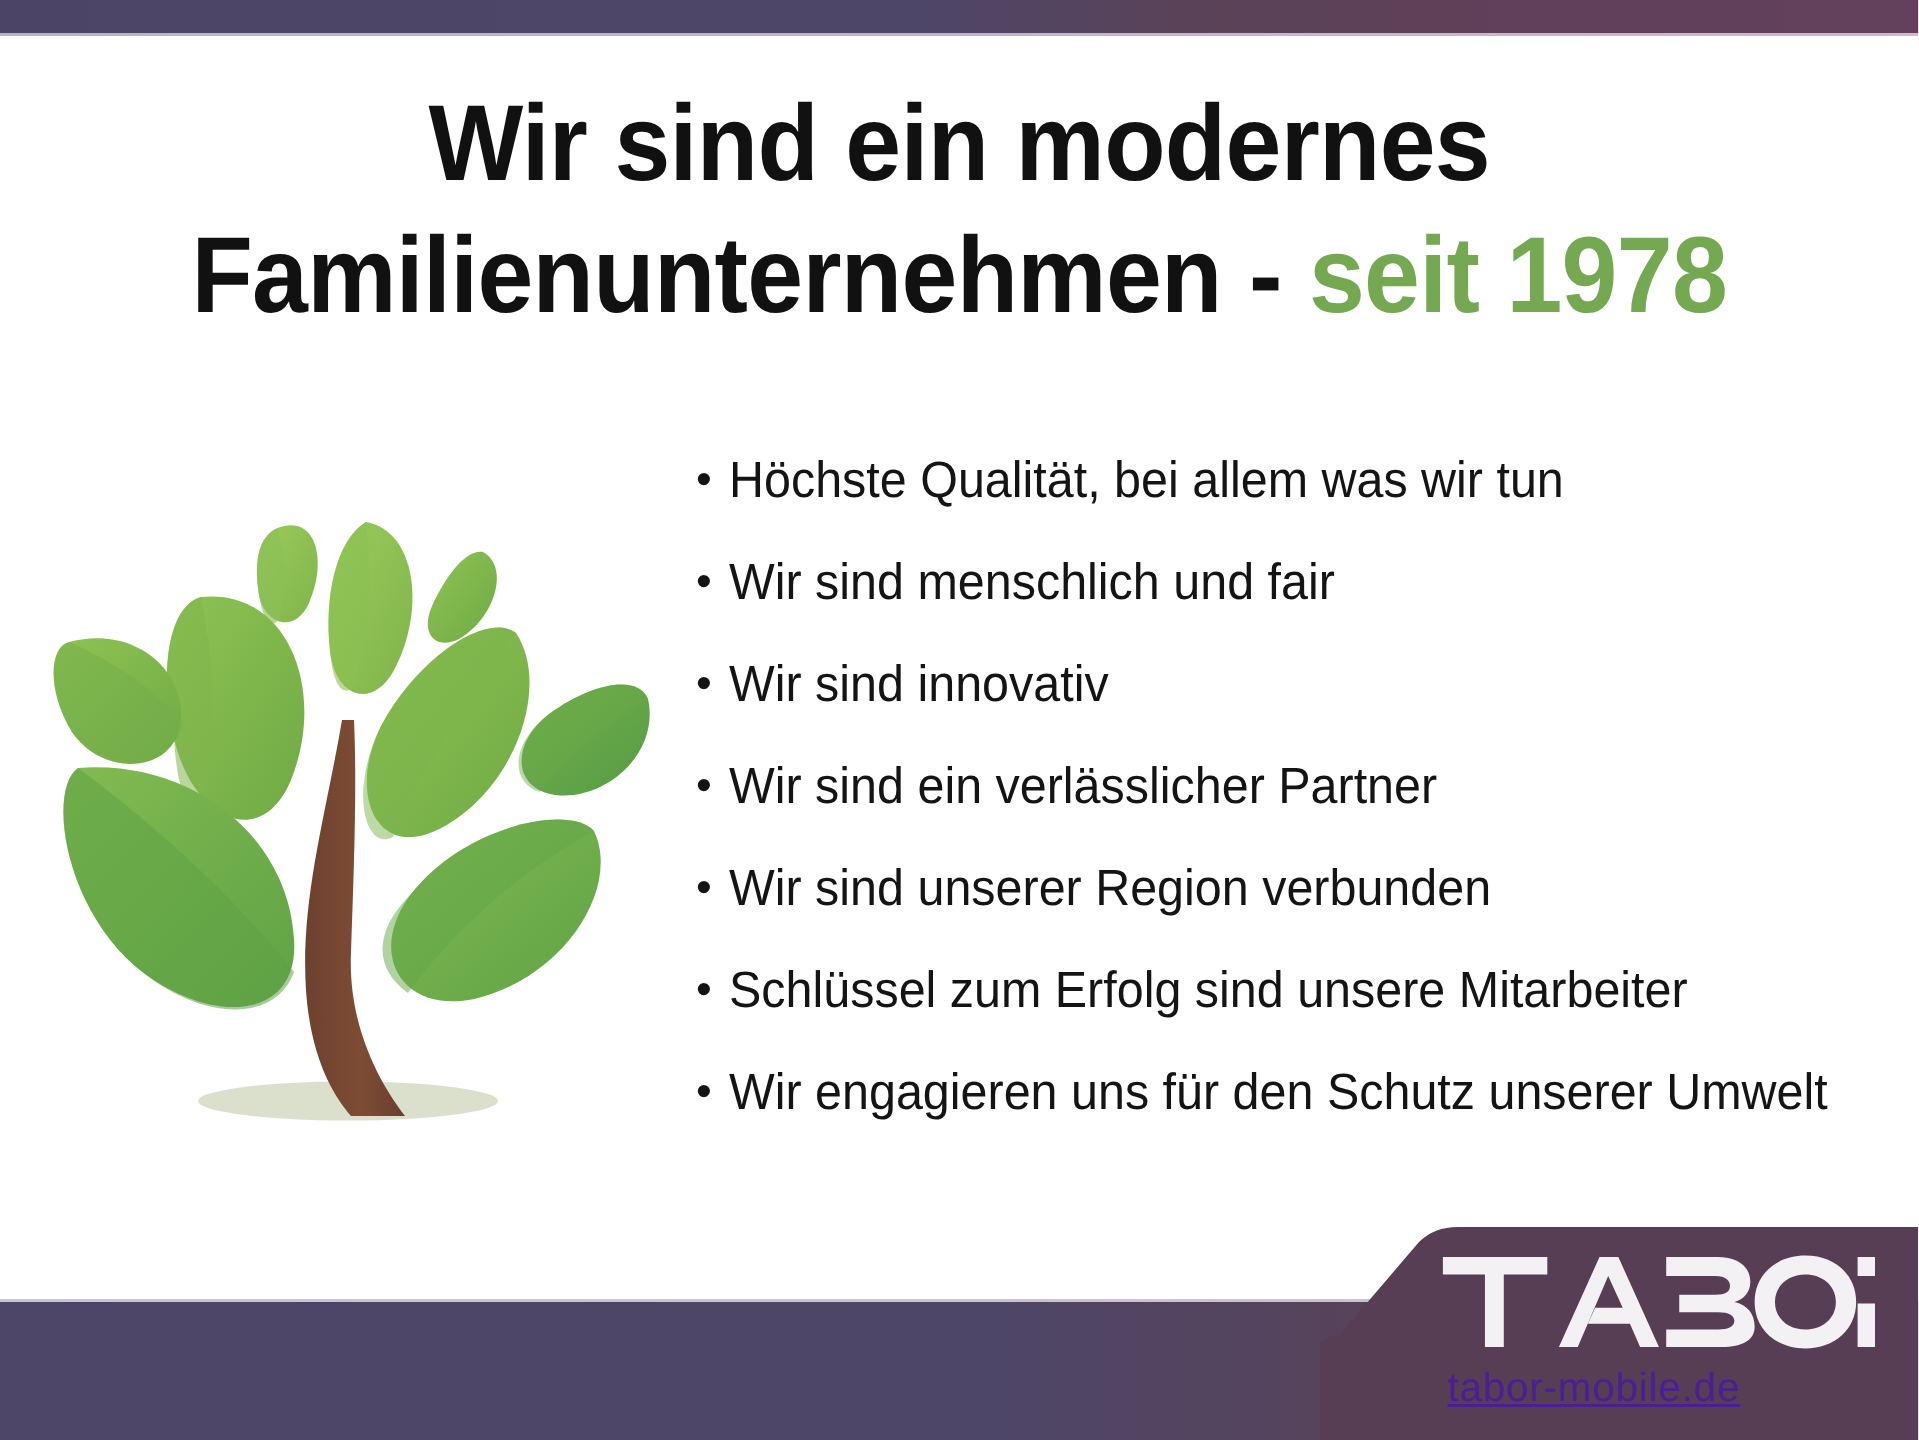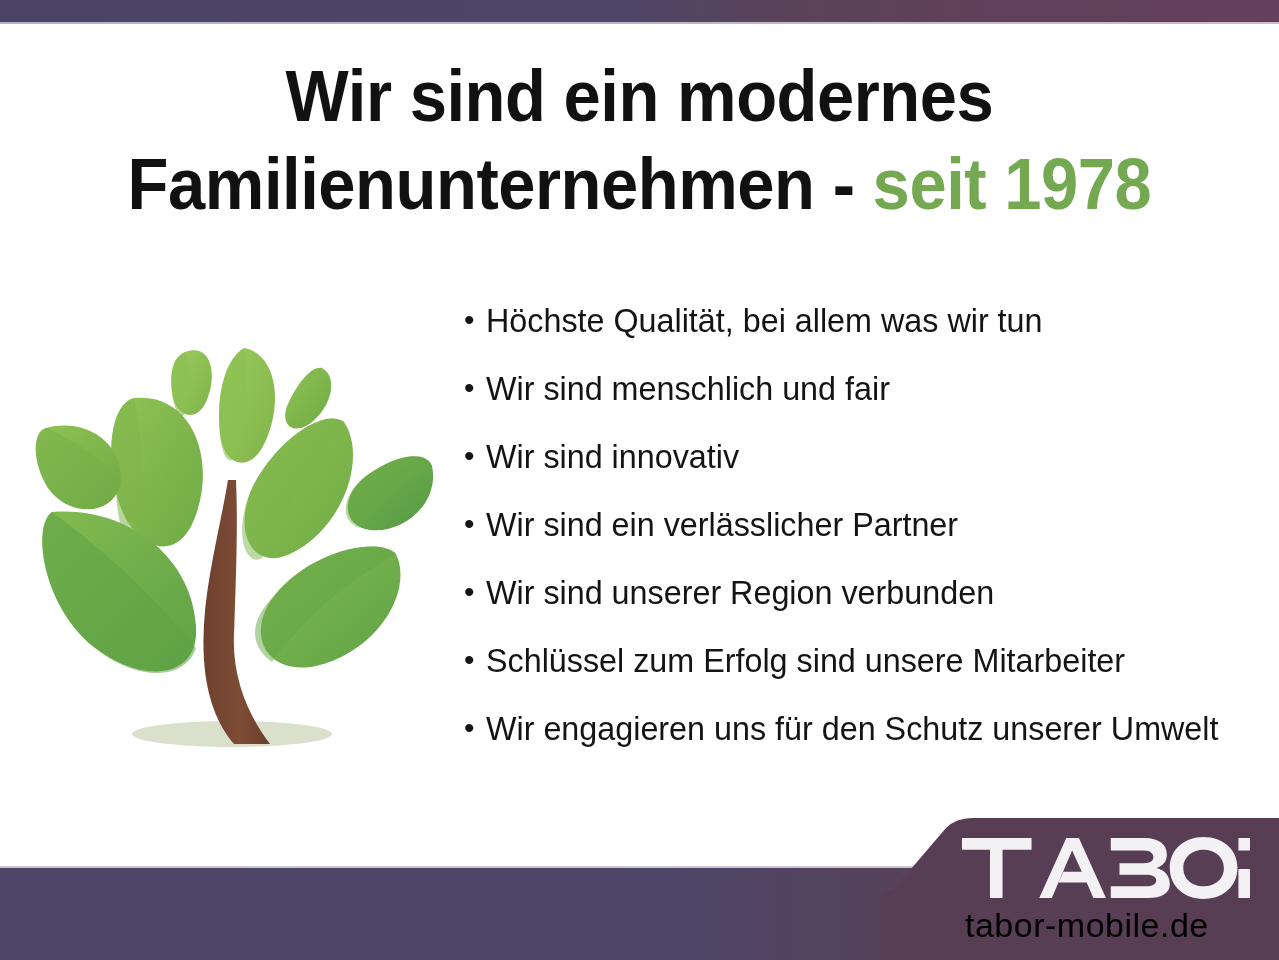--- a/index.html
+++ b/index.html
@@ -123,24 +123,25 @@
     line-height:62px;
     letter-spacing:2px;
     color:#f4f1f4;
   }
   .logo-word svg { position:static; width:290px; height:64px; }
   .logo-url {
     position:absolute;
     left:85px; top:112px;
     width:300px;
     font-family:"Liberation Sans", sans-serif;
-    font-size:34px;
+    font-size:27px;
     line-height:30px;
     letter-spacing:.5px;
-    color:#000000;
+    color:#4c1d95;
+    text-decoration:underline;
   }
 </style>
 </head>
 <body>
 
 <div class="slide">
 
   <div class="top-bar"></div>
   <div class="top-bar-edge"></div>
 

